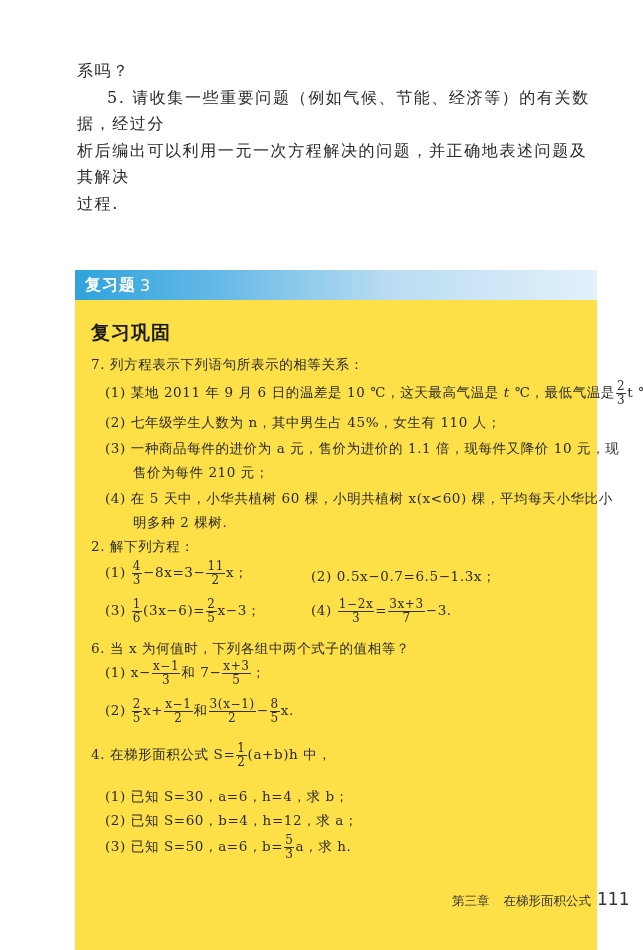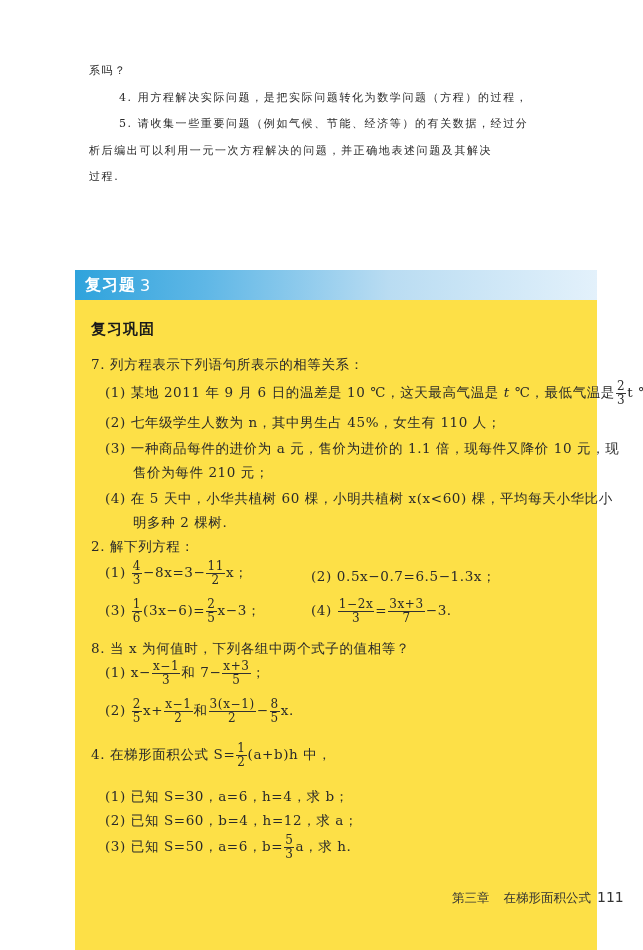--- a/index.html
+++ b/index.html
@@ -1,56 +1,55 @@
 <!DOCTYPE html>
 <html><head>
   <meta charset="utf-8">
   <style>
     html, body { margin: 0; padding: 0; }
     body {
       width: 643px; height: 950px; background: #ffffff; position: relative; overflow: hidden;
       font-family: "DejaVu Serif", "Liberation Serif", serif; color: #2a2a2a;
     }
-    .top { position: absolute; left: 77px; top: 58px; width: 520px; font-size: 11px; line-height: 26.5px; letter-spacing: 1.6px; margin-left: 12px; }
+    .top { position: absolute; left: 77px; top: 58px; width: 520px; font-size: 16px; line-height: 26.5px; letter-spacing: 1.6px; }
     .top p { margin: 0; }
     .indent { text-indent: 30px; }
     .box {
       position: absolute; left: 75px; top: 262px; width: 522px; height: 704px;
       background: #fde047;
       margin-top: 8px;
     }
     .banner {
       height: 30px; background: linear-gradient(90deg, #2fa3dc 0%, #5fb7e6 25%, #b9dcf2 60%, #e3f1fb 100%);
       display: flex; align-items: center; padding-left: 10px;
       color: #ffffff; font-family: "DejaVu Sans", sans-serif; font-size: 16px; font-weight: bold; letter-spacing: 1px;
     }
     .banner .num { font-weight: normal; margin-left: 4px; }
     .sec {
       position: absolute; left: 16px; top: 50px;
-      font-family: "DejaVu Sans", sans-serif; font-weight: bold; font-size: 15px; color: #1a1a1a; letter-spacing: 1px;
+      font-family: "DejaVu Sans", sans-serif; font-weight: bold; font-size: 19px; color: #1a1a1a; letter-spacing: 1px;
     }
     .content { position: absolute; left: 16px; top: 86px; width: 500px; font-size: 13.5px; letter-spacing: 0.6px; }
     .q { position: absolute; left: 0; white-space: nowrap; }
     .sub { position: absolute; white-space: nowrap; }
     .frac { display: inline-flex; flex-direction: column; align-items: center; vertical-align: middle; font-size: 12px; line-height: 13px; margin: 0 1px; }
     .frac .n { border-bottom: 1px solid #333; padding: 0 1px; }
     .frac .d { padding: 0 1px; }
     i { font-style: italic; }
     .footer {
       position: absolute; left: 452px; top: 889px; font-family: "DejaVu Sans", sans-serif; font-size: 12.5px; color: #333;
     }
-    .footer .pg { margin-left: 6px; font-size: 14px; }
+    .footer .pg { margin-left: 6px; font-size: 17px; }
     .footer .gap { display: inline-block; width: 14px; }
   </style>
 </head>
 <body>
 
 <div class="top">
   <p>系吗？</p>
-  <p class="indent">4. 用方程解决实际问题，是把实际问题转化为数学问题（方程）的过程，</p>
   <p class="indent">5. 请收集一些重要问题（例如气候、节能、经济等）的有关数据，经过分</p>
   <p>析后编出可以利用一元一次方程解决的问题，并正确地表述问题及其解决</p>
   <p>过程.</p>
 </div>
 
 <div class="box">
   <div class="banner">
     <span>复习题</span>
     <span class="num">3</span>
   </div>
@@ -97,21 +96,21 @@
       <span>(4)</span>
       <span class="frac">
           <span class="n">1−2x</span>
           <span class="d">3</span>
         </span><span>=</span><span class="frac">
           <span class="n">3x+3</span>
           <span class="d">7</span>
         </span><span>−3.</span>
     </div>
 
-    <div class="q" style="top:284px">8. 当 x 为何值时，下列各组中两个式子的值相等？</div>
+    <div class="q" style="top:284px">6. 当 x 为何值时，下列各组中两个式子的值相等？</div>
     <div class="sub" style="left:14px; top:304px">
       <span>(1)</span>
       <span>x−</span><span class="frac">
           <span class="n">x−1</span>
           <span class="d">3</span>
         </span><span>和 7−</span><span class="frac">
           <span class="n">x+3</span>
           <span class="d">5</span>
         </span><span>；</span>
     </div>

